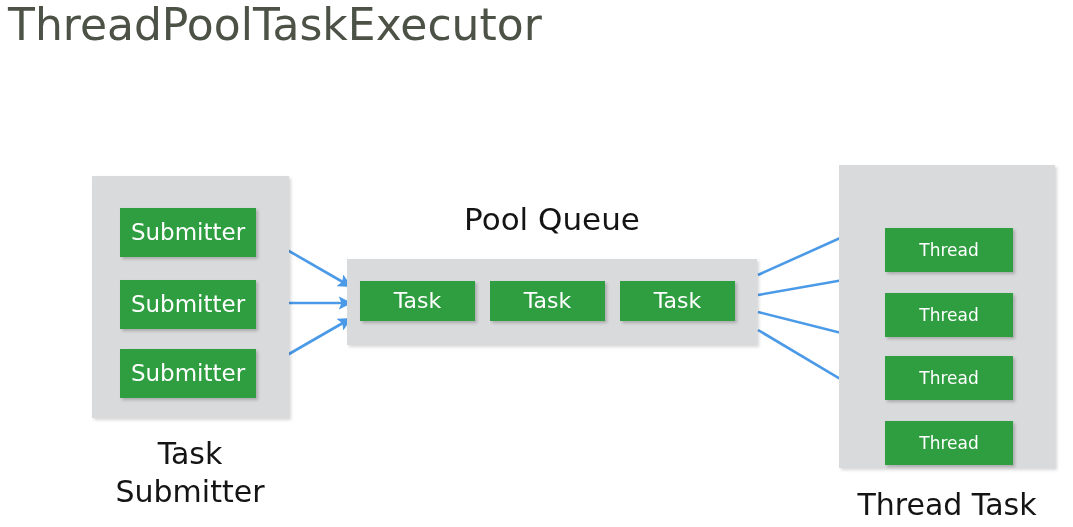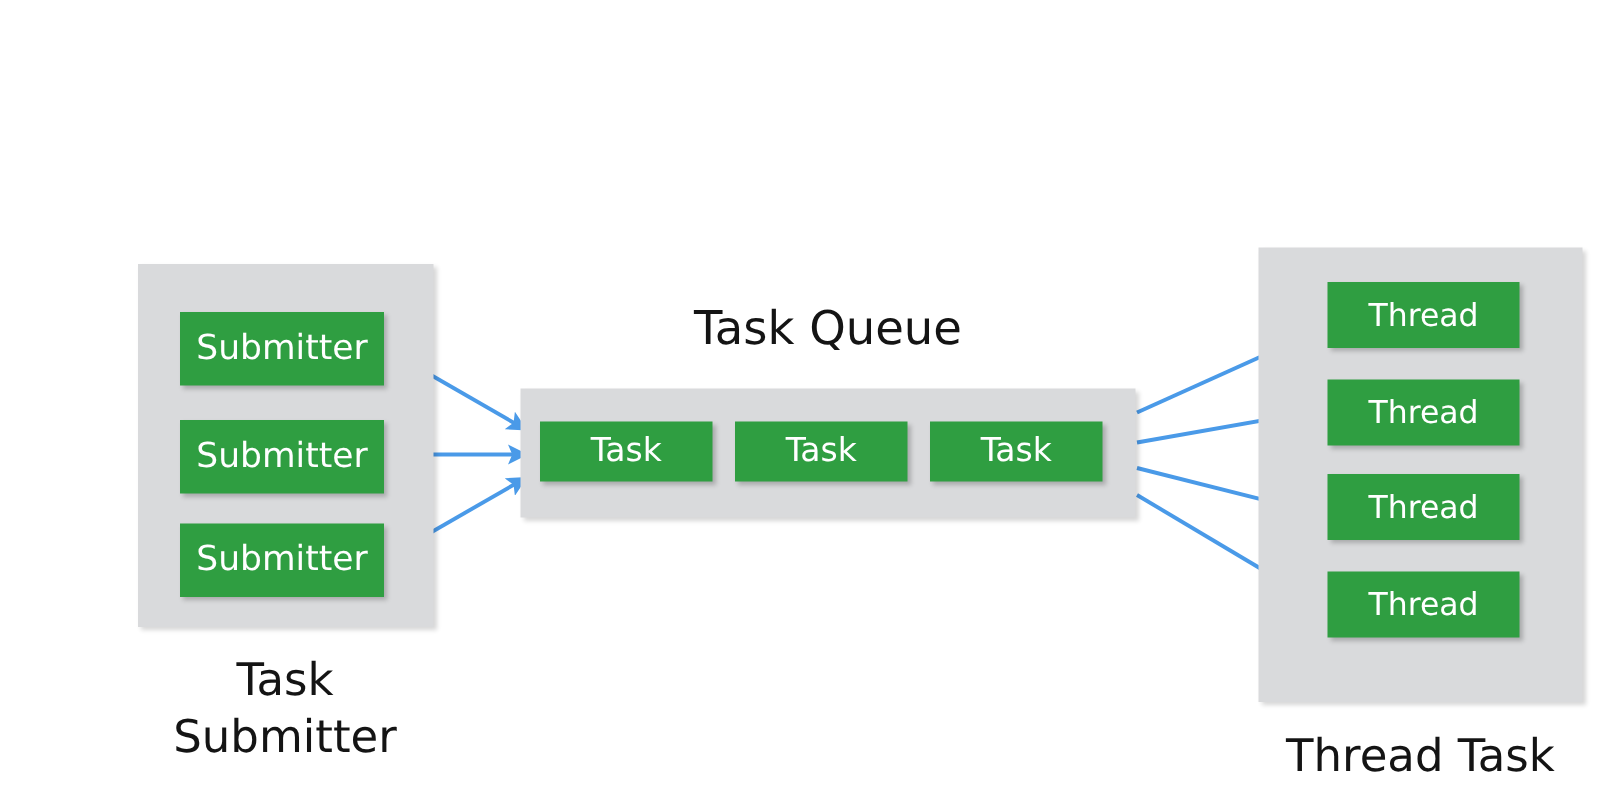--- a/index.html
+++ b/index.html
@@ -92,21 +92,22 @@
     font-size: 22px;
   }
   #task-0 { left: 360px; }
   #task-1 { left: 490px; }
   #task-2 { left: 620px; }
 
   .thread-box {
     left: 885px;
     width: 128px;
     height: 44px;
-    font-size: 21px;
+    font-size: 17px;
+    margin-top: 40px;
   }
   #thread-0 { top: 188px; }
   #thread-1 { top: 253px; }
   #thread-2 { top: 316px; }
   #thread-3 { top: 381px; }
 
   
   .caption {
     position: absolute;
     color: #141414;
@@ -140,20 +141,21 @@
     width: 1073px;
     height: 527px;
     pointer-events: none;
   }
 </style>
 </head>
 <body>
 
 <div id="diagram-root">
 
+  <div class="title">ThreadPoolTaskExecutor</div>
 
   <svg id="arrow-layer" viewBox="0 0 1073 527" width="1073" height="527">
     <defs>
       <marker id="arrowhead" markerWidth="5.2" markerHeight="5.2" refX="3.6" refY="2.6" orient="auto" markerUnits="strokeWidth">
         <path d="M0,0 L5.2,2.6 L0,5.2 L1.1,2.6 Z" fill="#4a9ae8"></path>
       </marker>
     </defs>
 
     <g stroke="#4a9ae8" stroke-width="2.6" fill="none" marker-end="url(#arrowhead)">
       <line x1="256" y1="232" x2="348" y2="285"></line>
@@ -169,21 +171,21 @@
 
   <div class="panel" id="panel-submitters"></div>
 
   <div class="green-box submitter-box" id="submitter-0">Submitter</div>
   <div class="green-box submitter-box" id="submitter-1">Submitter</div>
   <div class="green-box submitter-box" id="submitter-2">Submitter</div>
 
   <div class="caption" id="caption-task-submitter">Task
 Submitter</div>
 
-  <div class="caption" id="caption-task-queue">Task Queue</div>
+  <div class="caption" id="caption-task-queue">Pool Queue</div>
 
   <div class="panel" id="panel-queue"></div>
 
   <div class="green-box task-box" id="task-0">Task</div>
   <div class="green-box task-box" id="task-1">Task</div>
   <div class="green-box task-box" id="task-2">Task</div>
 
   <div class="panel" id="panel-threadpool"></div>
 
   <div class="green-box thread-box" id="thread-0">Thread</div>

